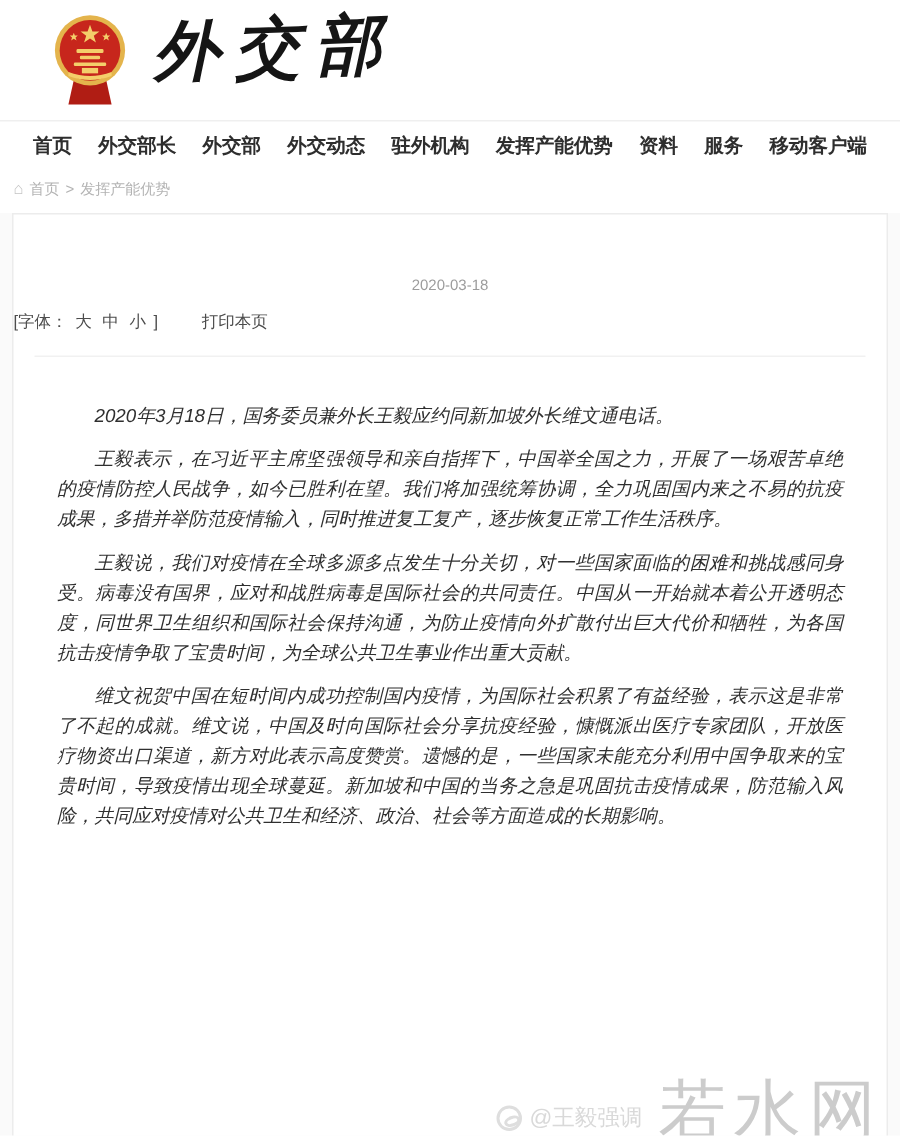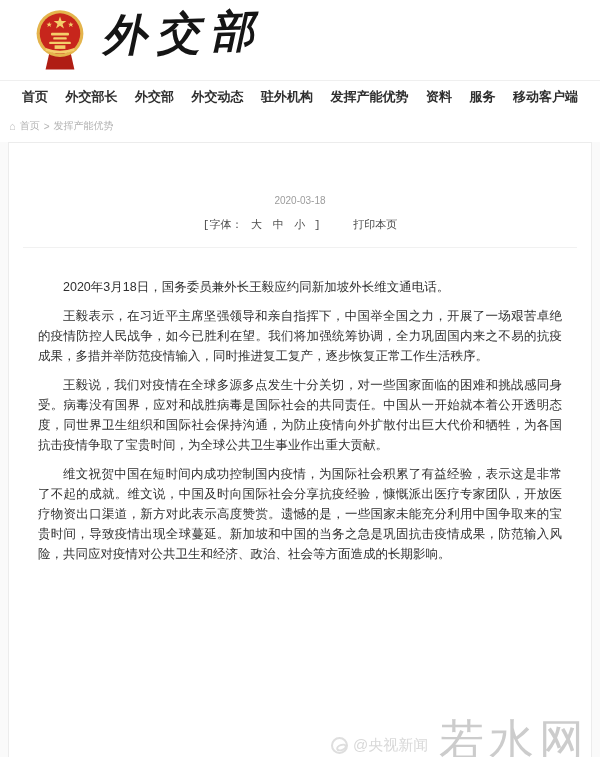--- a/index.html
+++ b/index.html
@@ -31,30 +31,30 @@
   .crumb-icon { font-size:11px; color:#c4c4c4; line-height:1; }
   .crumb-link { cursor:pointer; }
   .content {
     margin:0 8px; background:#fff; border:1px solid #ececec;
     height:622px; position:relative; padding-top:29px;
   }
   .article-title {
     text-align:center; font-size:20px; font-weight:bold; color:#3d3d3d;
     letter-spacing:1px;
   }
-  .article-date { text-align:center; font-size:10px; color:#9c9c9c; margin-top:23px; }
-  .meta-row { text-align:center; font-size:11px; color:#4c4c4c; margin-top:11px;font-family:Liberation Mono, monospace; }
+  .article-date { text-align:center; font-size:10px; color:#9c9c9c; margin-top:13px; }
+  .meta-row { text-align:left; font-size:11px; color:#4c4c4c; margin-top:11px; }
   .meta-row .size-opt { cursor:pointer; margin:0 2px; }
   .meta-row .print { margin-left:26px; cursor:pointer; }
   .divider { border-bottom:1px solid #f1f1f1; margin:15px 14px 0; }
   .body-text {
     padding:29px 29px 0; font-size:12.5px; line-height:20px;
     color:#2f2f2f; text-align:justify;
   }
-  .body-text p { margin:0 0 9px; text-indent:2em; }
+  .body-text p { margin:0 0 9px; text-indent:2em;font-style:italic; }
   .wm-weibo {
     position:absolute; left:322px; bottom:8px;
     display:flex; align-items:center; gap:5px;
     color:#d9d9d9; font-size:15px; pointer-events:none;
   }
   .wm-weibo .wm-logo {
     width:17px; height:17px; border:2px solid #dedede; border-radius:50%;
     position:relative;
   }
   .wm-weibo .wm-logo::after {
@@ -122,16 +122,16 @@
   <div class="divider"></div>
   <div class="body-text">
     <p>2020年3月18日，国务委员兼外长王毅应约同新加坡外长维文通电话。</p>
     <p>王毅表示，在习近平主席坚强领导和亲自指挥下，中国举全国之力，开展了一场艰苦卓绝的疫情防控人民战争，如今已胜利在望。我们将加强统筹协调，全力巩固国内来之不易的抗疫成果，多措并举防范疫情输入，同时推进复工复产，逐步恢复正常工作生活秩序。</p>
     <p>王毅说，我们对疫情在全球多源多点发生十分关切，对一些国家面临的困难和挑战感同身受。病毒没有国界，应对和战胜病毒是国际社会的共同责任。中国从一开始就本着公开透明态度，同世界卫生组织和国际社会保持沟通，为防止疫情向外扩散付出巨大代价和牺牲，为各国抗击疫情争取了宝贵时间，为全球公共卫生事业作出重大贡献。</p>
     <p>维文祝贺中国在短时间内成功控制国内疫情，为国际社会积累了有益经验，表示这是非常了不起的成就。维文说，中国及时向国际社会分享抗疫经验，慷慨派出医疗专家团队，开放医疗物资出口渠道，新方对此表示高度赞赏。遗憾的是，一些国家未能充分利用中国争取来的宝贵时间，导致疫情出现全球蔓延。新加坡和中国的当务之急是巩固抗击疫情成果，防范输入风险，共同应对疫情对公共卫生和经济、政治、社会等方面造成的长期影响。</p>
 
   </div>
   <div class="wm-weibo">
     <span class="wm-logo"></span>
-    <span>@央视新闻</span>
+    <span>@王毅强调</span>
   </div>
   <div class="wm-site">若水网</div>
 </div>
 
 </body></html>

